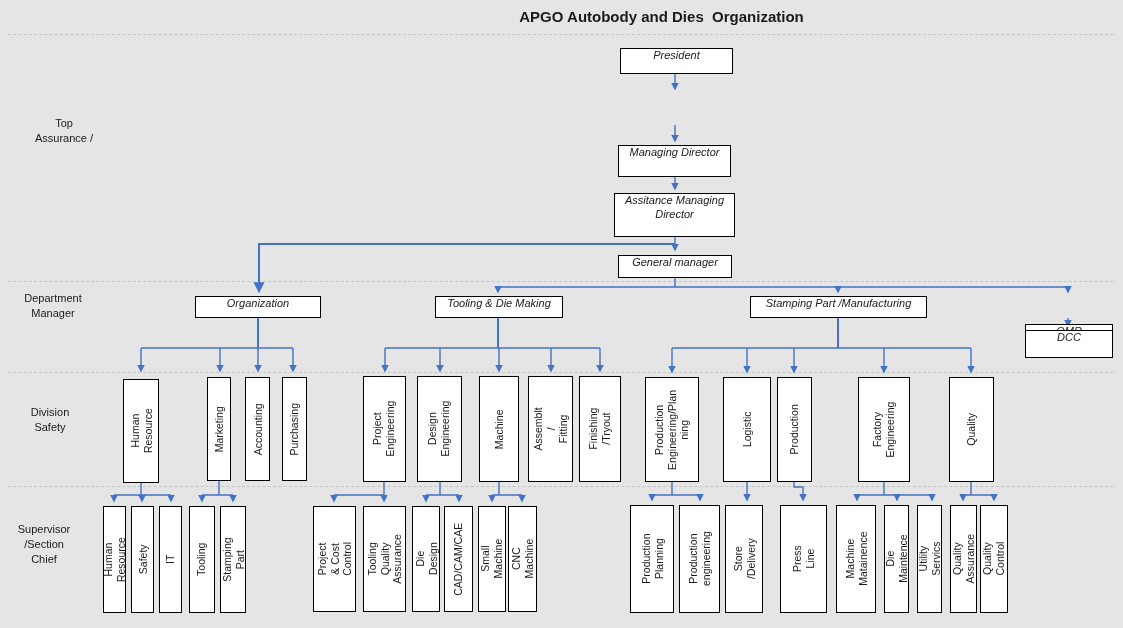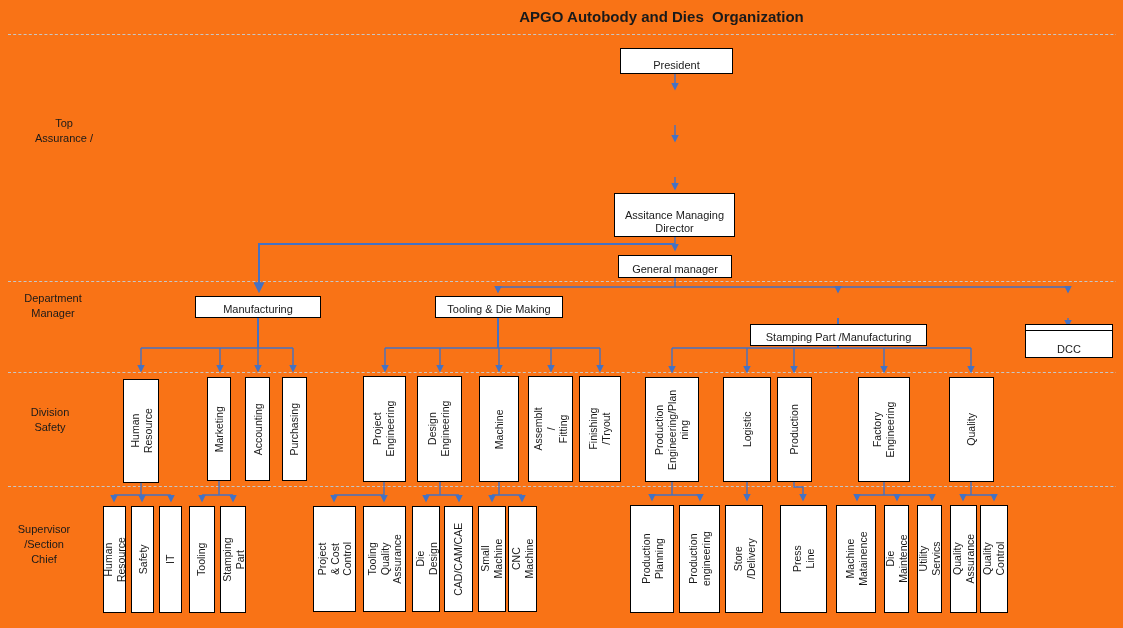--- a/index.html
+++ b/index.html
@@ -1,36 +1,37 @@
 <!DOCTYPE html>
 <html><head>
 <meta charset="utf-8">
 <style>
   html,body { margin:0; padding:0; background:#ffffff; }
   #canvas {
     position:relative;
     width:1123px; height:628px;
-    background:#f97316;
+    background:#e5e5e5;
     font-family:"Liberation Sans", sans-serif;
     overflow:hidden;
   }
   #title {
     position:absolute; left:200px; top:8px; width:923px;
     text-align:center; font-size:15px; font-weight:bold; color:#1a1a1a;
     white-space:pre;
   }
   .tier {
     position:absolute; text-align:center; font-size:11px; color:#1a1a1a;
     white-space:pre-line; line-height:1.35;
   }
   svg.lines { position:absolute; left:0; top:0; }
   .hbox {
     position:absolute; border:1.4px solid #000; background:#fff;
-    display:flex; align-items:flex-end; justify-content:center;
+    display:flex; align-items:flex-start; justify-content:center;
     box-sizing:border-box;
+    font-style:italic;
   }
   .hbox span {
     font-size:11px; color:#1a1a1a; text-align:center;
     white-space:pre-wrap; line-height:1.25;
   }
   .vbox {
     position:absolute; border:1.4px solid #000; background:#fff;
     display:flex; align-items:center; justify-content:center;
     box-sizing:border-box;
   }
@@ -134,35 +135,38 @@
 Manager</div>
   <div class="tier" style="left:5px;  top:405px; width:90px;">Division
 Safety</div>
   <div class="tier" style="left:0px;  top:522px; width:88px;">Supervisor
 /Section
 Chief</div>
 
   <div class="hbox" style="left:620px; top:48px;  width:113px; height:26px;">
       <span>President</span>
     </div>
+  <div class="hbox" style="left:618px; top:145px; width:113px; height:32px;">
+      <span>Managing Director</span>
+    </div>
   <div class="hbox" style="left:614px; top:193px; width:121px; height:44px;">
       <span>Assitance Managing
 Director</span>
     </div>
   <div class="hbox" style="left:618px; top:255px; width:114px; height:23px;">
       <span>General manager</span>
     </div>
 
   <div class="hbox dept" style="left:195px;  top:296px; width:126px; height:22px;">
-      <span>Manufacturing</span>
+      <span>Organization</span>
     </div>
   <div class="hbox dept" style="left:435px;  top:296px; width:128px; height:22px;">
       <span>Tooling &amp; Die Making</span>
     </div>
-  <div class="hbox dept" style="left:750px;  top:296px; width:177px; height:22px;margin-top:28px;">
+  <div class="hbox dept" style="left:750px;  top:296px; width:177px; height:22px;">
       <span>Stamping Part /Manufacturing</span>
     </div>
   <div class="hbox dept" style="left:1025px; top:296px; width:88px;  height:22px;margin-top:28px;">
       <span>QMR</span>
     </div>
   <div class="hbox dept" style="left:1025px; top:330px; width:88px;  height:28px;">
       <span>DCC</span>
     </div>
 
   <div class="vbox" style="left:123px; top:379px; width:36px; height:104px;">

